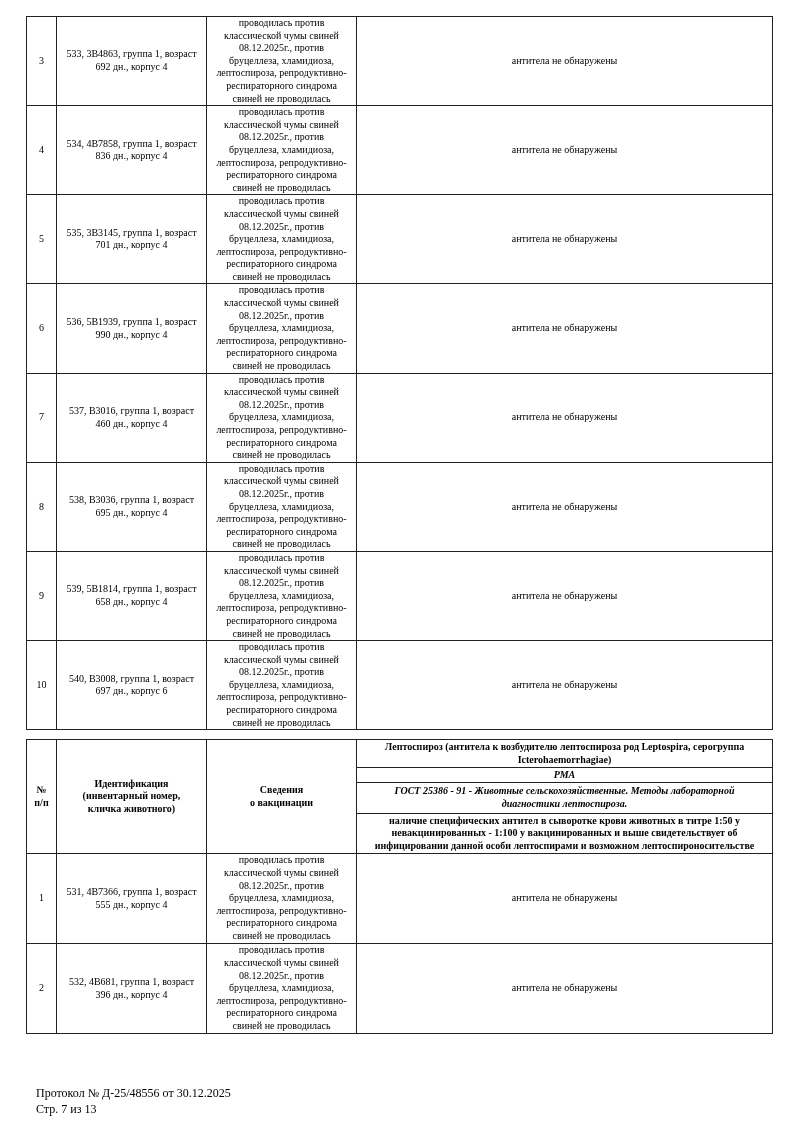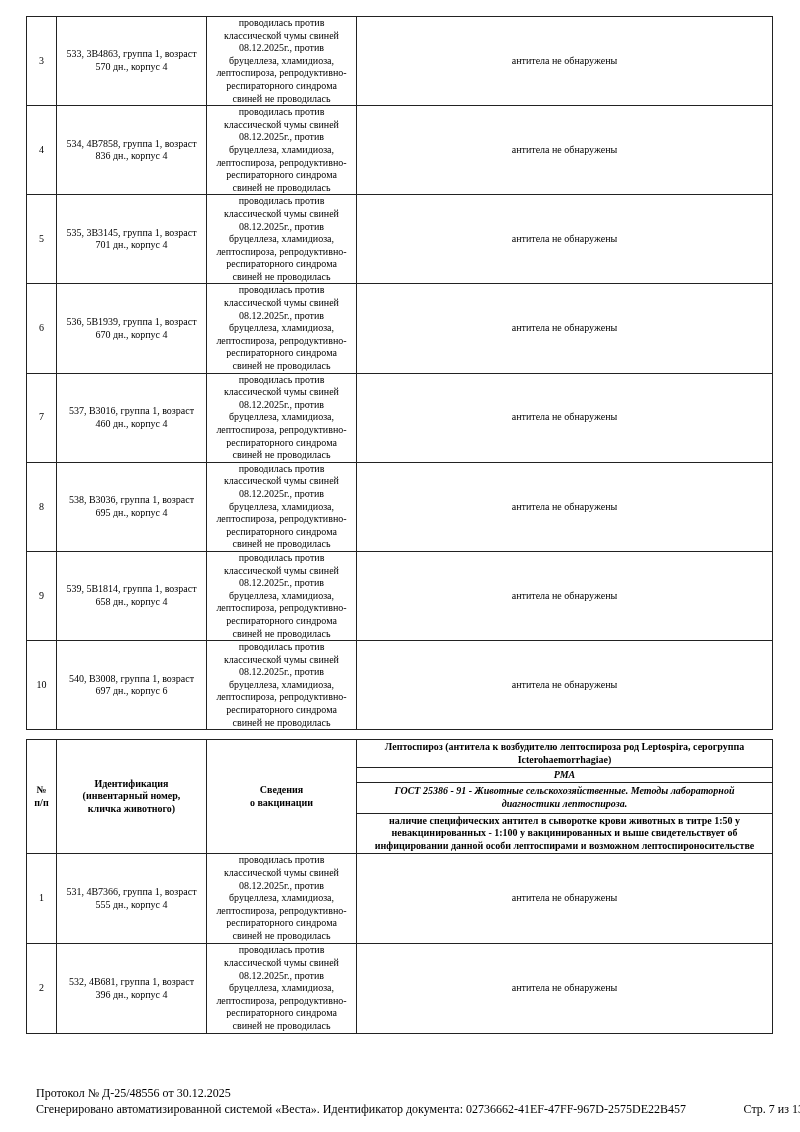--- a/index.html
+++ b/index.html
@@ -63,21 +63,21 @@
     <colgroup>
       <col style="width:30px">
         <col style="width:150px">
         <col style="width:150px">
         <col style="width:416px">
     </colgroup>
     <tbody>
       <tr>
         <td>3</td>
         <td class="pre">533, 3В4863, группа 1, возраст
-570 дн., корпус 4</td>
+692 дн., корпус 4</td>
         <td class="pre">проводилась против
 классической чумы свиней
 08.12.2025г., против
 бруцеллеза, хламидиоза,
 лептоспироза, репродуктивно-
 респираторного синдрома
 свиней не проводилась</td>
         <td>антитела не обнаружены</td>
       </tr>
       <tr>
@@ -102,21 +102,21 @@
 08.12.2025г., против
 бруцеллеза, хламидиоза,
 лептоспироза, репродуктивно-
 респираторного синдрома
 свиней не проводилась</td>
         <td>антитела не обнаружены</td>
       </tr>
       <tr>
         <td>6</td>
         <td class="pre">536, 5В1939, группа 1, возраст
-670 дн., корпус 4</td>
+990 дн., корпус 4</td>
         <td class="pre">проводилась против
 классической чумы свиней
 08.12.2025г., против
 бруцеллеза, хламидиоза,
 лептоспироза, репродуктивно-
 респираторного синдрома
 свиней не проводилась</td>
         <td>антитела не обнаружены</td>
       </tr>
       <tr>
@@ -230,18 +230,17 @@
 респираторного синдрома
 свиней не проводилась</td>
         <td>антитела не обнаружены</td>
       </tr>
     </tbody>
   </table>
 
   <div class="footer">
     <div>Протокол № Д-25/48556 от 30.12.2025</div>
     <div class="footer-line2">
-      <span>Сгенерировано автоматизированной системой «Веста». Идентификатор документа: 02736662-41EF-47FF-967D-2575DE22B457</span>
       <span>Стр. 7 из 13</span>
     </div>
   </div>
 
 </div>
 
 </body></html>

